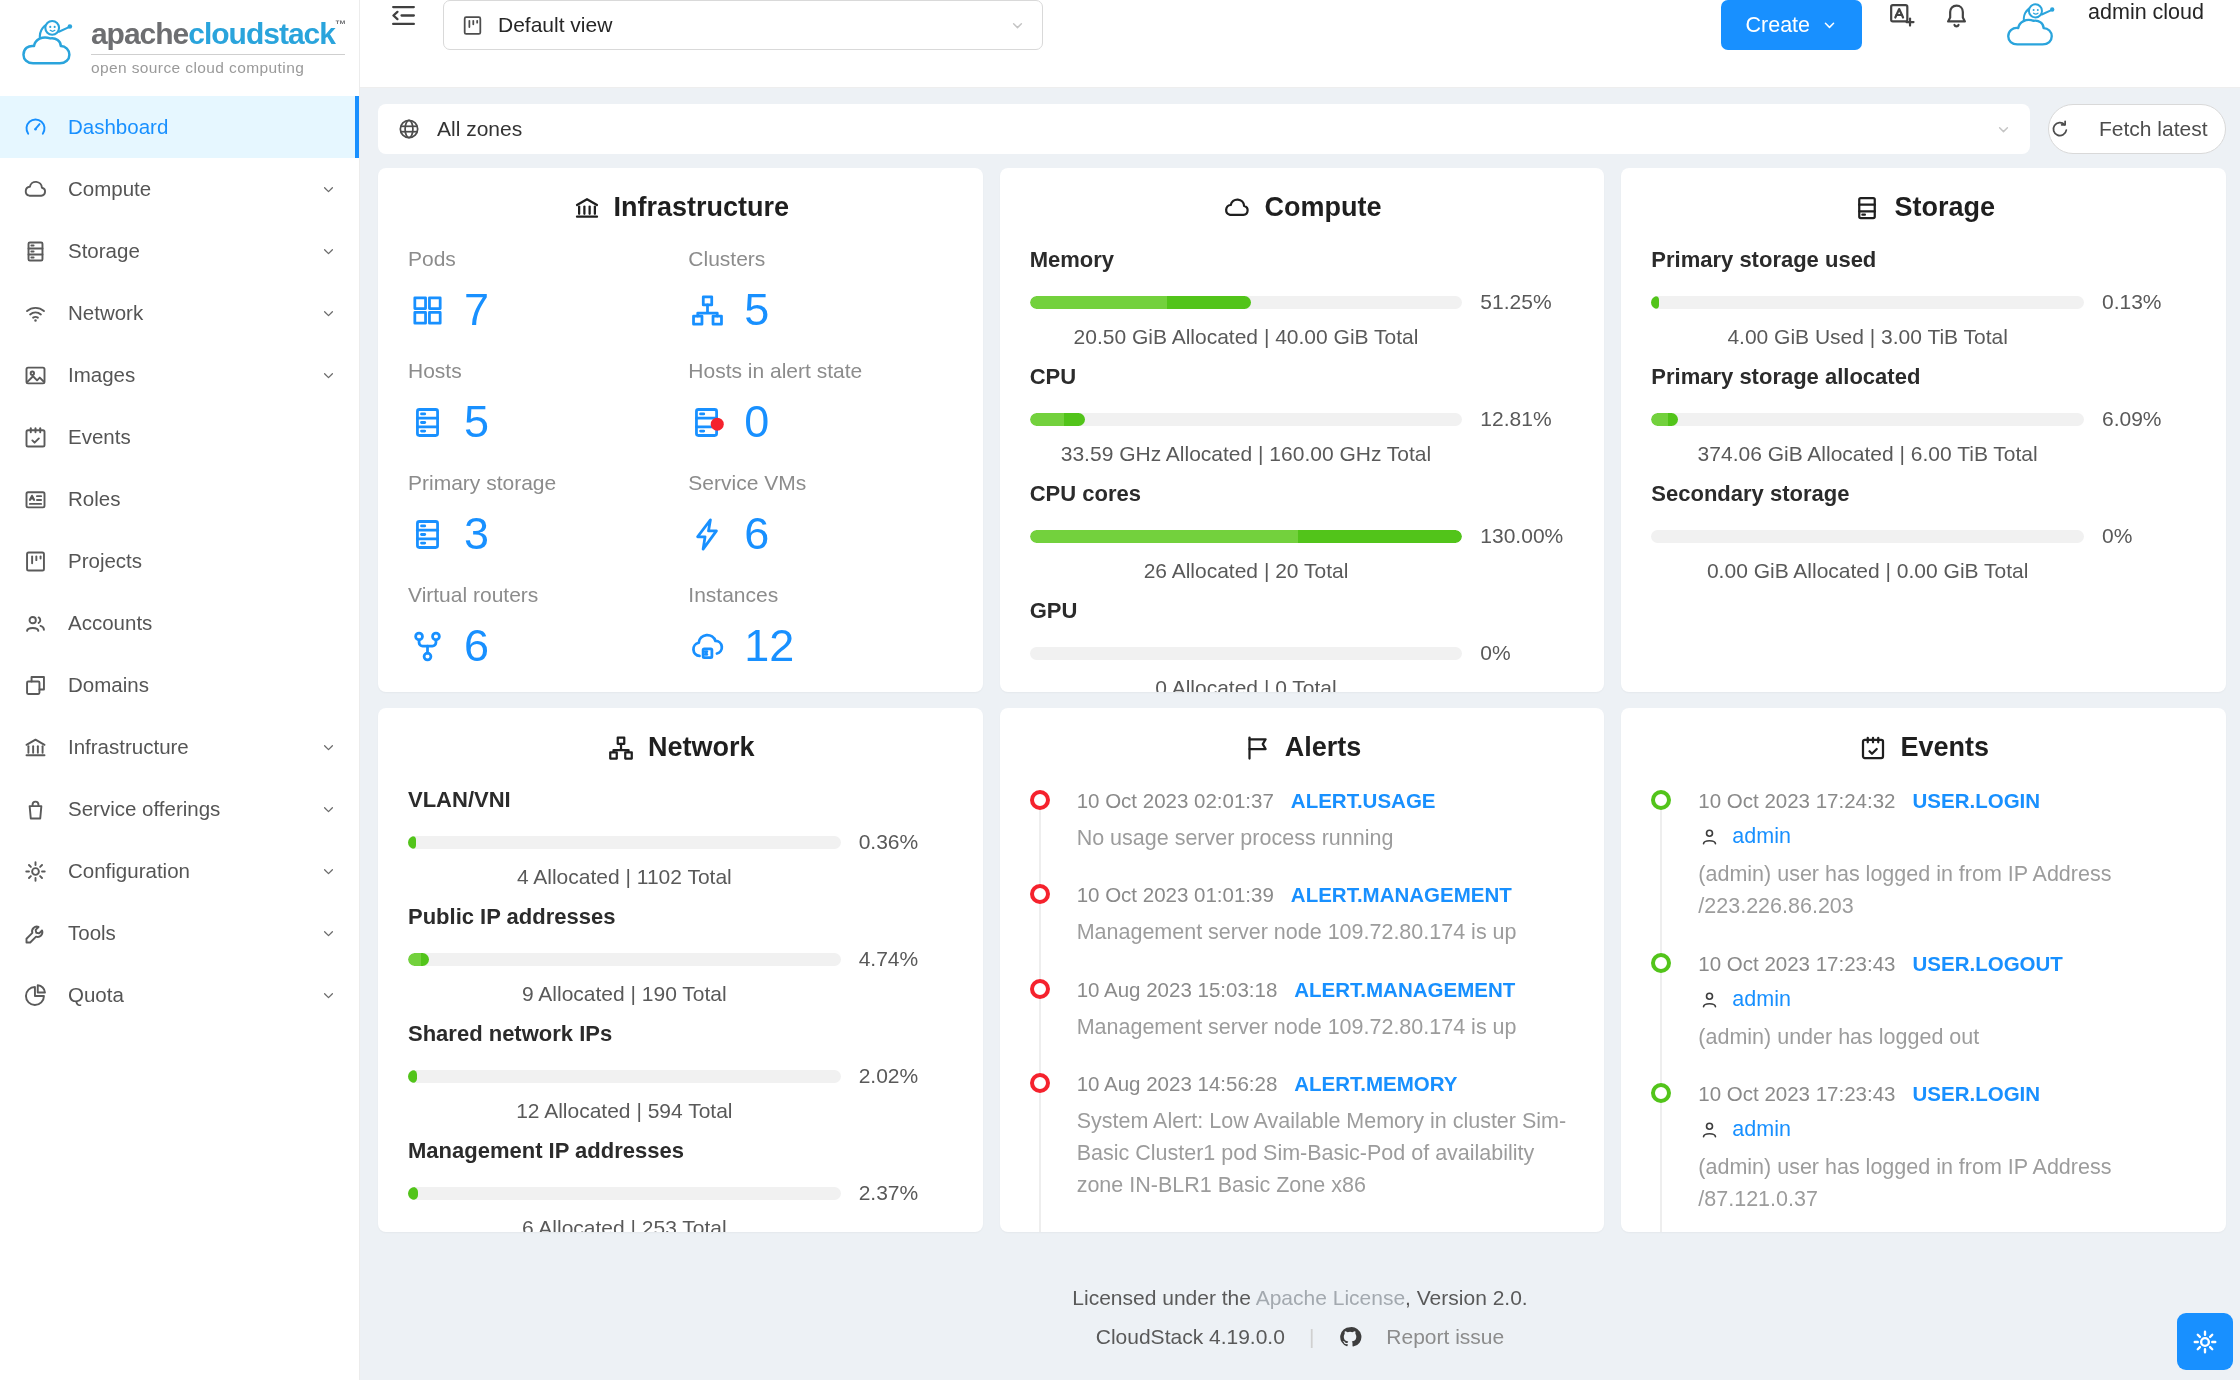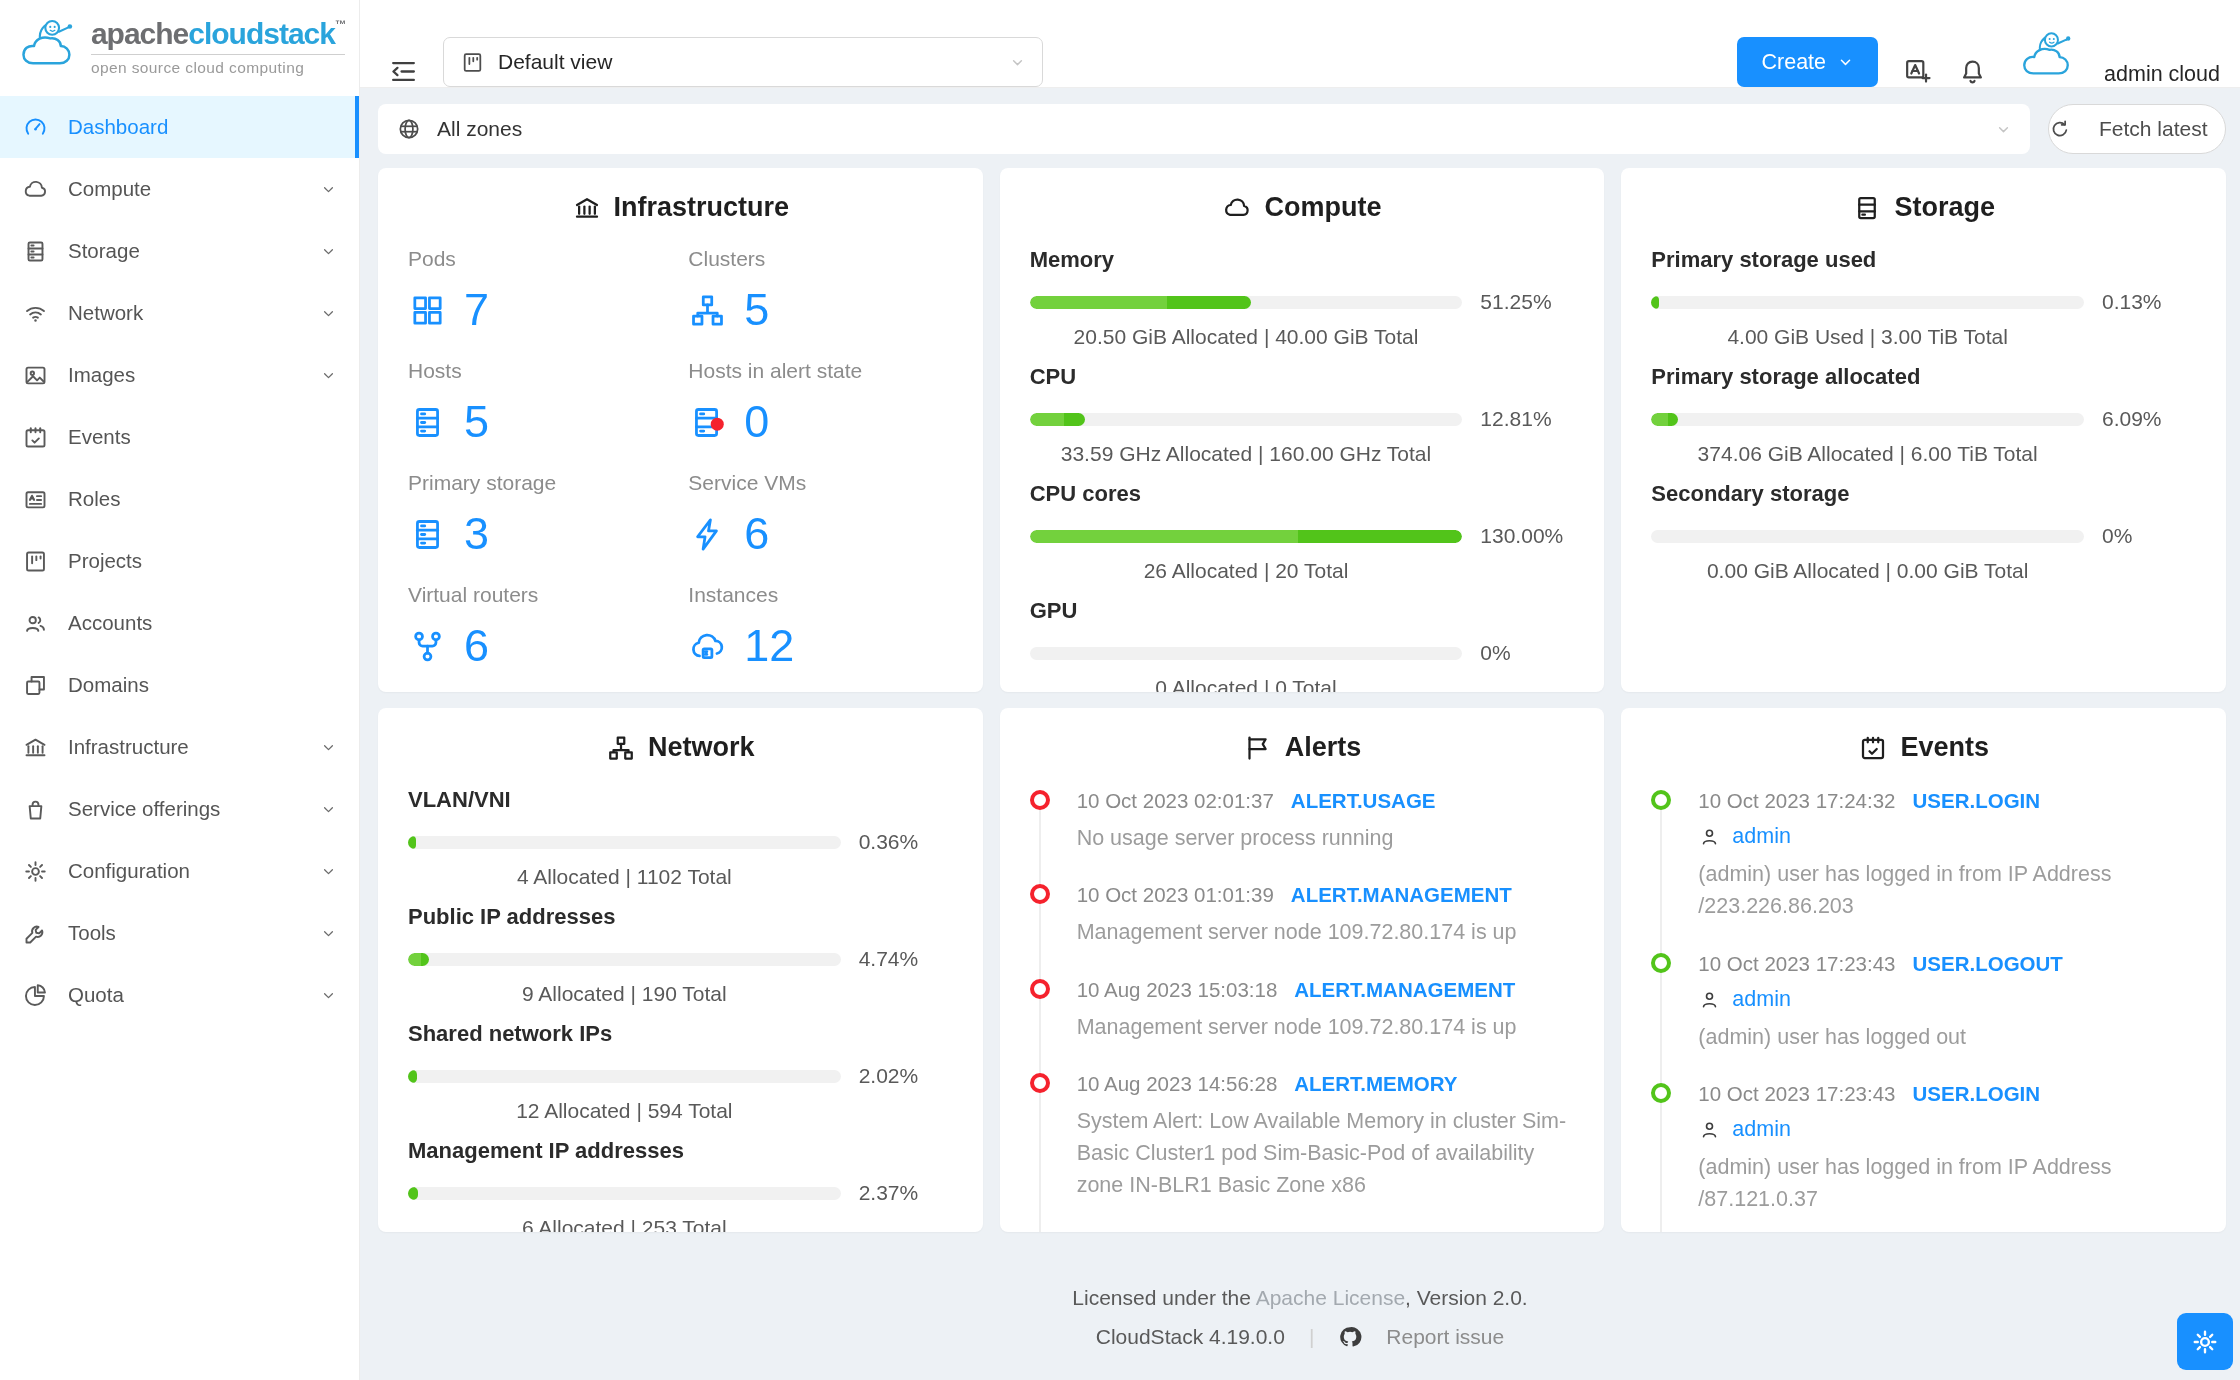--- a/index.html
+++ b/index.html
@@ -26,21 +26,21 @@
   .side-item{display:flex; align-items:center; gap:19px; height:62px; padding:0 22px; font-size:20.5px; color:#555; cursor:pointer;}
   .side-item .s-ico{width:27px; height:27px; color:#5a5a5a; flex:none;}
   .side-item .s-ico svg{width:100%; height:100%;}
   .side-item .s-chev{margin-left:auto; width:17px; height:17px; color:#6b6b6b;}
   .side-item .s-chev svg{width:100%; height:100%;}
   .side-item.active{background:#e6f7ff; color:var(--blue); border-right:4px solid var(--blue);}
   .side-item.active .s-ico{color:var(--blue);}
 
   
   .main{flex:1; position:relative; display:flex; flex-direction:column; height:100%; overflow:hidden;}
-  .topbar{height:88px; background:#fff; border-bottom:1px solid #eee; display:flex; align-items:flex-end; padding:0 20px 0 28px; gap:24px; flex:none;}
+  .topbar{height:88px; background:#fff; border-bottom:1px solid #eee; display:flex; align-items:flex-start; padding:0 36px 0 28px; gap:24px; flex:none;}
   .fold{width:31px; height:31px; color:#404040; cursor:pointer;}
   .fold svg{width:100%; height:100%;}
   .view-select{width:600px; height:50px; border:1px solid #d9d9d9; border-radius:7px; display:flex; align-items:center; gap:13px; padding:0 16px; font-size:21px; color:var(--txt); background:#fff; cursor:pointer;}
   .view-select .v-ico{width:25px; height:25px; color:#4d4d4d;}
   .view-select .v-ico svg,.chev svg{width:100%; height:100%;}
   .chev{margin-left:auto; width:17px; height:17px; color:#c4c4c4;}
   .top-spacer{flex:1;}
   .create-btn{height:50px; background:var(--blue); color:#fff; border:none; border-radius:7px; padding:0 25px; font-size:21.5px; font-family:inherit; display:flex; align-items:center; gap:12px; cursor:pointer;}
   .create-btn .c-chev{width:15px; height:15px;}
   .create-btn .c-chev svg{width:100%; height:100%;}
@@ -808,21 +808,21 @@
               </div>
               <div class="tl-user">
                 <span class="u-ico">
                   <svg viewBox="0 0 24 24" fill="none" stroke="currentColor" stroke-width="1.7" stroke-linecap="round" stroke-linejoin="round">
                     <circle cx="12" cy="8.6" r="3.1"></circle>
                     <path d="M5.8 19.4c.5-3.9 11.9-3.9 12.4 0"></path>
                   </svg>
                 </span>
                 <span class="tl-user-name">admin</span>
               </div>
-              <div class="tl-msg">(admin) user has logged out</div>
+              <div class="tl-msg">(admin) under has logged out</div>
             </div>
             <div class="tl-item">
               <span class="tl-dot"></span>
               <div class="tl-meta">
                 <span class="tl-date">10 Oct 2023 17:23:43</span>
                 <span class="tl-type">USER.LOGIN</span>
               </div>
               <div class="tl-user">
                 <span class="u-ico">
                   <svg viewBox="0 0 24 24" fill="none" stroke="currentColor" stroke-width="1.7" stroke-linecap="round" stroke-linejoin="round">

